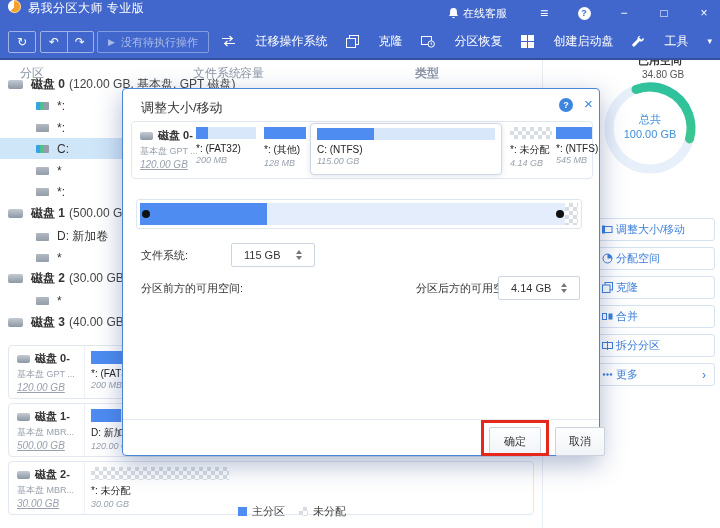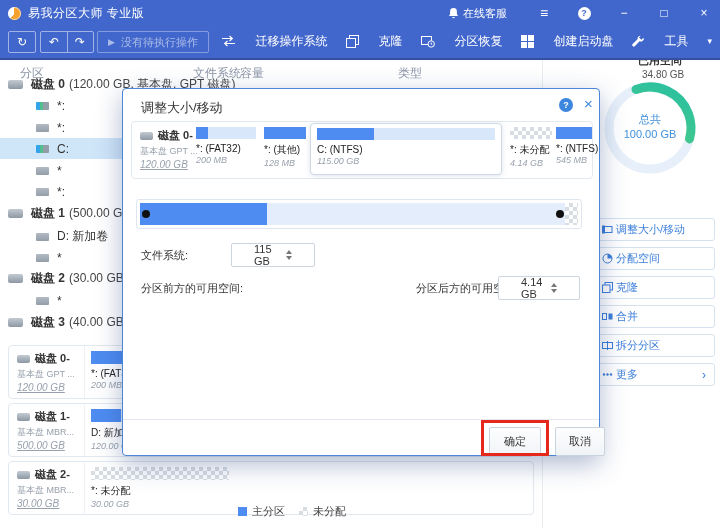--- a/index.html
+++ b/index.html
@@ -1,20 +1,20 @@
 <!DOCTYPE html>
 <html><head>
 <meta charset="utf-8">
 <style>
   html,body{margin:0;padding:0;}
   body{width:720px;height:528px;overflow:hidden;position:relative;background:#fff;
        font-family:"Liberation Sans","DejaVu Sans",sans-serif;-webkit-font-smoothing:antialiased;}
 
   
-  .titlebar{position:absolute;left:0;top:0;width:720px;height:26px;background:#4267cc;display:flex;align-items:center;color:#fff;z-index:3;}
+  .titlebar{position:absolute;left:0;top:0;width:720px;height:26px;background:#4267cc;display:flex;color:#fff;z-index:3;}
   .logo{width:13px;height:13px;border-radius:50%;margin-left:8px;
         background:conic-gradient(#f5a12d 0 62%,#ffffff 62% 100%);box-shadow:inset 0 0 0 1px rgba(255,255,255,.6);}
   .app-title{font-size:12px;margin-left:7px;letter-spacing:.5px;}
   .tb-right{margin-left:auto;display:flex;align-items:center;gap:16px;height:100%;}
   .tb-item{display:flex;align-items:center;gap:4px;font-size:11px;padding:0 9px;height:100%;}
   .wbtn{width:24px;height:100%;display:flex;align-items:center;justify-content:center;font-size:12px;}
   .help-circ{width:13px;height:13px;border-radius:50%;background:#fff;color:#4267cc;font-size:9px;font-weight:bold;
              display:flex;align-items:center;justify-content:center;}
   .menu-glyph{font-size:14px;}
 
@@ -96,21 +96,21 @@
   .pblock .bar{height:12px;}
   .pblock.sel{top:1px;height:52px;background:#fff;border:1px solid #cfd9e5;border-radius:4px;box-shadow:0 1px 5px rgba(40,70,120,.15);
               box-sizing:border-box;padding:4px 6px;}
   .slider-box{position:absolute;left:13px;top:110px;width:446px;height:30px;border:1px solid #dfe6ef;border-radius:3px;box-sizing:border-box;padding:3px;}
   .slider-track{height:22px;background:#e3edfb;position:relative;}
   .slider-fill{position:absolute;left:0;top:0;bottom:0;width:29%;background:#4e8cf1;}
   .slider-tail{position:absolute;right:0;top:0;bottom:0;width:13px;}
   .handle{position:absolute;width:8px;height:8px;background:#111;border-radius:50%;top:50%;transform:translateY(-50%);}
   .fld-label{position:absolute;font-size:11px;color:#333;}
   .spin-input{position:absolute;height:24px;border:1px solid #ccd5e0;border-radius:2px;background:#fff;display:flex;align-items:center;
-              justify-content:space-between;font-size:11px;color:#333;padding:0 22px;box-sizing:border-box;}
+              justify-content:space-between;font-size:11px;color:#333;padding:0 12px;box-sizing:border-box;}
   .spinner{display:flex;flex-direction:column;gap:2px;margin-left:6px;}
   .spinner i{display:block;width:0;height:0;border-left:3px solid transparent;border-right:3px solid transparent;}
   .spinner .up{border-bottom:4px solid #777;}
   .spinner .dn{border-top:4px solid #777;}
   .dlg-divider{position:absolute;left:0;top:330px;width:100%;height:1px;background:#e5eaf0;}
   .dlg-btn{position:absolute;top:338px;height:29px;border:1px solid #c9d2dd;border-radius:2px;background:linear-gradient(#fcfdfe,#f1f4f7);
            font-size:11px;color:#333;display:flex;align-items:center;justify-content:center;box-sizing:border-box;}
   .red-annot{position:absolute;left:358px;top:331px;width:68px;height:36px;border:3px solid #e5271c;box-sizing:border-box;z-index:12;}
 </style>
 </head>
@@ -191,21 +191,21 @@
         </svg>
       <span>工具</span>
       <span style="font-size:9px;">▾</span>
     </div>
   </div>
 </div>
 
 <div class="col-h" style="left:20px;">分区</div>
 <div class="col-h" style="left:193px;">文件系统</div>
 <div class="col-h" style="left:240px;">容量</div>
-<div class="col-h" style="left:398px;">类型</div>
+<div class="col-h" style="left:415px;font-weight:bold;">类型</div>
 
 <div class="vdiv"></div>
 
 <div class="trow disk" style="top:74px">
   <span class="hdd-icon"></span>
   <span class="dname">磁盘 0</span>
   <span class="dinfo">(120.00 GB, 基本盘, GPT 磁盘)</span>
 </div>
 <div class="trow child" style="top:95px">
     <span class="drv-icon colored"></span>

